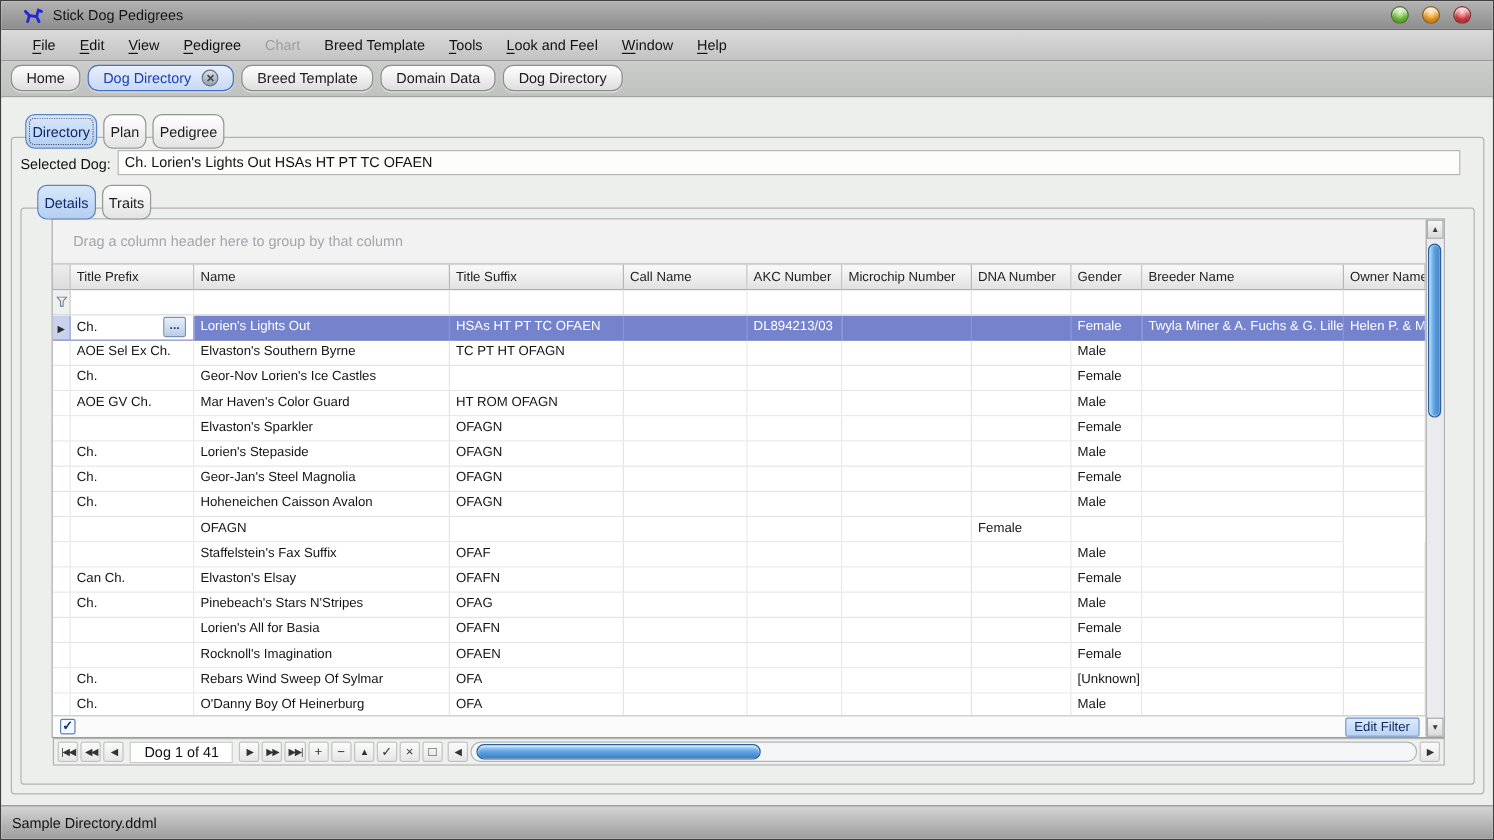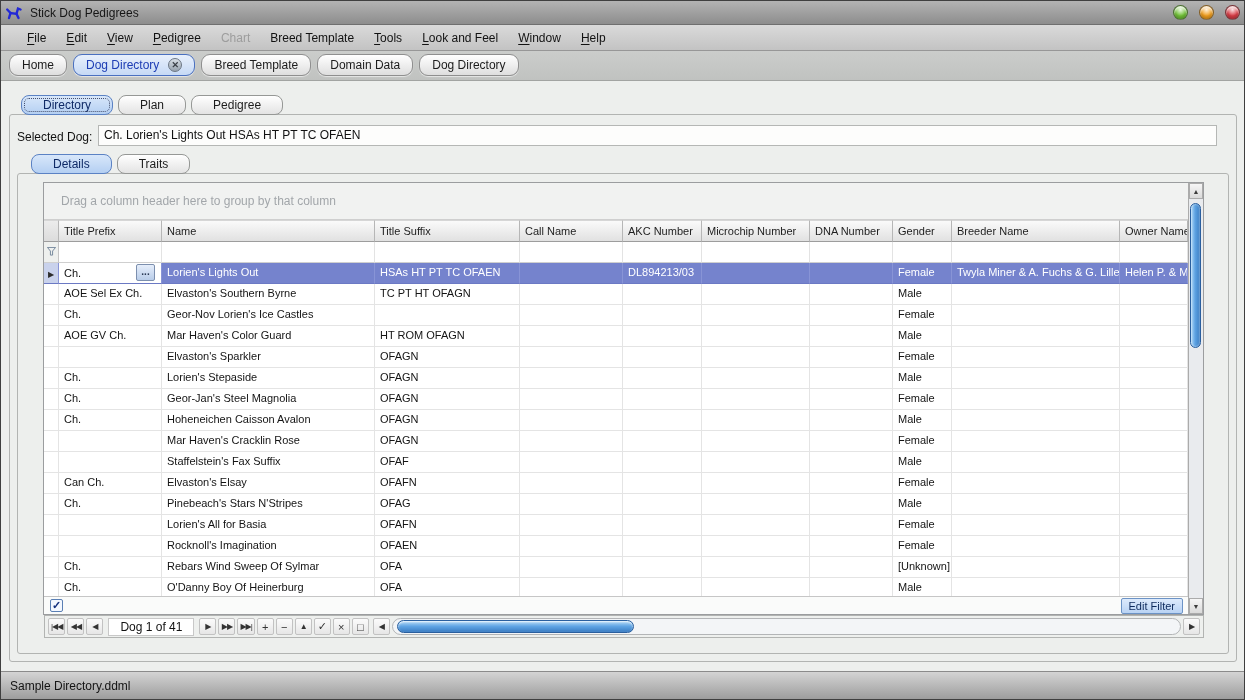--- a/index.html
+++ b/index.html
@@ -4,21 +4,21 @@
 <style>
   html,body{margin:0;padding:0;background:#555;}
   *{box-sizing:border-box;}
   .window{
     position:relative;width:1245px;height:700px;
     border:1px solid #3f3f3f;background:#edefed;overflow:hidden;
     font-family:"Liberation Sans",sans-serif;-webkit-font-smoothing:antialiased;
   }
   
   .titlebar{height:24px;background:linear-gradient(#b3b3b3,#8d8d8d);
-    display:flex;align-items:center;padding:0 4px;border-bottom:1px solid #6f6f6f;}
+    display:flex;align-items:center;padding:0 18px;border-bottom:1px solid #6f6f6f;}
   .app-icon{width:17px;height:17px;flex:0 0 auto;}
   .title-text{font-size:12px;color:#151515;margin-left:8px;}
   .win-controls{margin-left:auto;display:flex;gap:11px;align-items:center;}
   .win-btn{width:15px;height:15px;border-radius:50%;border:1px solid rgba(40,40,40,.55);
     box-shadow:inset 0 2px 2px rgba(255,255,255,.75), inset 0 -2px 3px rgba(0,0,0,.25);}
   
   .menubar{height:26px;background:linear-gradient(#dadada,#c3c3c3);
     display:flex;align-items:center;padding:0 16px;border-bottom:1px solid #979797;}
   .menu-item{padding:3px 10px;font-size:12px;color:#121212;white-space:nowrap;cursor:default;}
   .menu-item.disabled{color:#9d9d9d;}
@@ -34,21 +34,21 @@
     background:linear-gradient(#d9dfe6,#97a2ae);border:1px solid #6b7684;color:#3a3f46;
     font-size:9px;line-height:12px;text-align:center;font-weight:bold;}
   
   .main{position:absolute;top:81px;left:0;right:0;bottom:28px;background:#edefed;}
   .panel{position:absolute;border:1px solid #b2b4b2;border-radius:3px;background:#edefed;}
   .dir-panel{top:32px;left:8px;width:1228px;height:548px;}
   .details-panel{top:91px;left:16px;width:1212px;height:481px;}
   .subtabs{position:absolute;display:flex;gap:5px;z-index:3;}
   .view-tabs{top:13px;left:20px;}
   .detail-tabs{top:72px;left:30px;}
-  .sub-tab{height:20px;padding:0 21px;border:1px solid #969896;border-radius:8px;
+  .sub-tab{height:29px;padding:0 5px;border:1px solid #969896;border-radius:8px;
     background:linear-gradient(#ffffff,#e3e3e3);font-size:12px;color:#1c1c1c;
     display:flex;align-items:center;white-space:nowrap;}
   .sub-tab.active{background:linear-gradient(#d8e7fa,#b4cff2);border-color:#5b82c4;color:#0f2a66;}
   .sub-tab.focused{outline:1px dotted #45506e;outline-offset:-4px;}
   .field-row-label{position:absolute;top:48px;left:16px;font-size:12px;color:#111;z-index:2;}
   .selected-dog-field{position:absolute;top:43px;left:97px;width:1119px;height:21px;z-index:2;
     background:#fdfdfc;border:1px solid #b5b7b5;border-radius:0;font-size:12px;color:#111;
     line-height:19px;padding:0 5px;white-space:nowrap;overflow:hidden;}
   
   .grid-box{position:absolute;top:100px;left:42px;width:1161px;height:433px;z-index:2;
@@ -332,21 +332,20 @@
               <div class="cell"></div>
               <div class="cell"></div>
               <div class="cell"></div>
               <div class="cell">Male</div>
               <div class="cell"></div>
               <div class="cell"></div>
             </div>
             <div class="gcols grid-row">
               <div class="cell ind-cell"></div>
               <div class="cell"></div>
-              <div class="cell">Mar Haven's Cracklin Rose</div>
               <div class="cell">OFAGN</div>
               <div class="cell"></div>
               <div class="cell"></div>
               <div class="cell"></div>
               <div class="cell"></div>
               <div class="cell">Female</div>
               <div class="cell"></div>
               <div class="cell"></div>
             </div>
             <div class="gcols grid-row">

